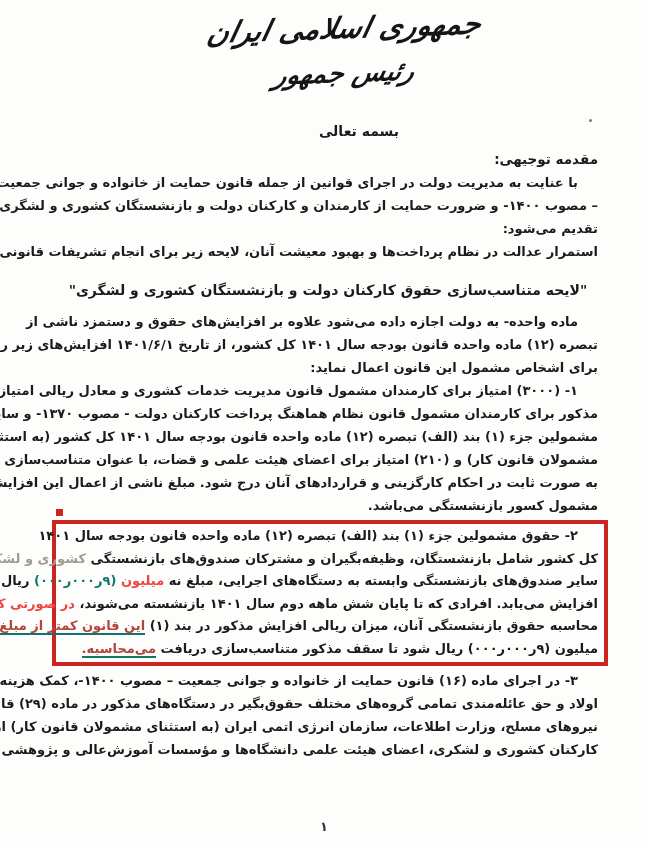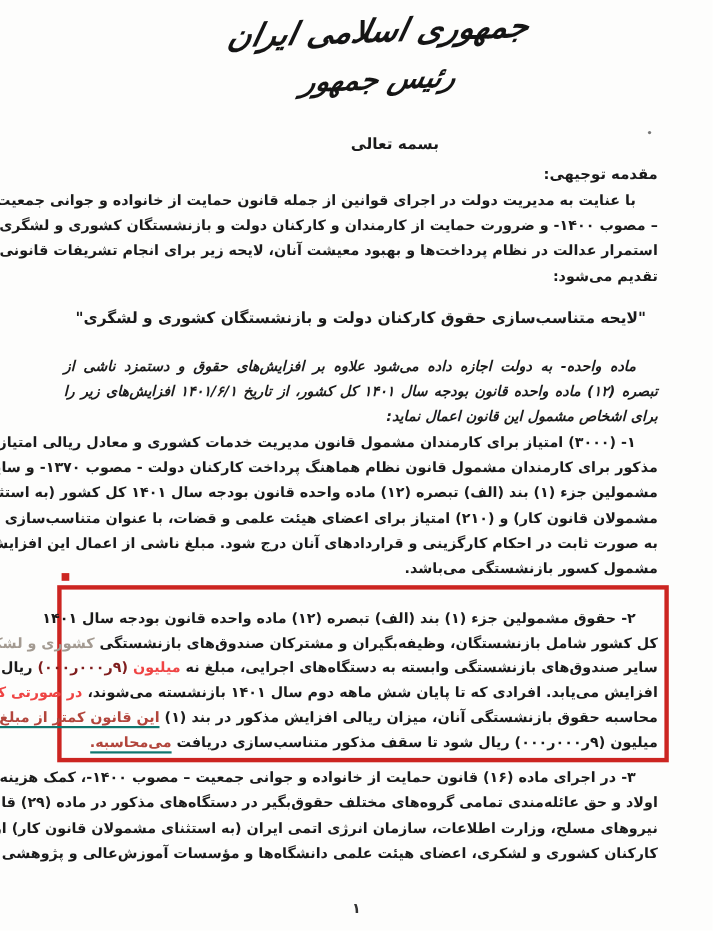--- a/index.html
+++ b/index.html
@@ -53,42 +53,42 @@
     white-space:nowrap;
   }
   .line.lastline{ text-align-last:right; }
   .indent{ padding-right:20px; box-sizing:border-box; }
   .bill-title{
     margin-top:16px;
     text-align:center;
     font-size:14px;
     font-weight:700;
   }
-  .sect{ margin-top:20px;font-style:italic; }
+  .sect{ margin-top:8px; }
   .lead-label{ font-weight:800; letter-spacing:.3px; }
   
   .redbox{
     position:relative;
     border:4px solid #cc2521;
     margin:3px -10px 3px -6px;
-    padding:16px 6px 2px 4px;
+    padding:1px 6px 2px 4px;
   }
   .redbox .line{ line-height:22.5px; }
   .red-dot{
     position:absolute;
     top:-15px; left:0px;
     width:7px;height:7px;
     background:#cc2521;
   }
   
   .seg-n{ color:#1b1b1b; }
   .seg-faded{ color:#a39a91; }
   .seg-red{ color:#ef4444; }
   .seg-redu{ color:#b2453c; border-bottom:2px solid #0f766e; }
-  .seg-redfade{ color:#7f1d1d; }
+  .seg-redfade{ color:#0f766e; }
   
   .page-number{
     position:absolute;
     bottom:12px; left:0; right:0;
     text-align:center;
     font-size:13px;
     font-weight:700;
     color:#333;
   }
   .speck{
@@ -110,22 +110,22 @@
   <div class="bismillah">بسمه تعالی</div>
 
   <div class="speck"></div>
 
   <div class="content">
 
     <div class="h-intro">مقدمه توجیهی:</div>
     <div>
       <div class="line indent">با عنایت به مدیریت دولت در اجرای قوانین از جمله قانون حمایت از خانواده و جوانی جمعیت</div>
       <div class="line">– مصوب ۱۴۰۰- و ضرورت حمایت از کارمندان و کارکنان دولت و بازنشستگان کشوری و لشگری و</div>
+      <div class="line lastline">تقدیم می‌شود:</div>
       <div class="line">استمرار عدالت در نظام پرداخت‌ها و بهبود معیشت آنان، لایحه زیر برای انجام تشریفات قانونی</div>
-      <div class="line lastline">تقدیم می‌شود:</div>
     </div>
 
     <div class="bill-title">"لایحه متناسب‌سازی حقوق کارکنان دولت و بازنشستگان کشوری و لشگری"</div>
 
     <div class="sect">
       <div class="line indent">
         <span class="lead-label">ماده واحده-</span><span class="seg-n"> به دولت اجازه داده می‌شود علاوه بر افزایش‌های حقوق و دستمزد ناشی از</span>
       </div>
       <div class="line">تبصره (۱۲) ماده واحده قانون بودجه سال ۱۴۰۱ کل کشور، از تاریخ ۱۴۰۱/۶/۱ افزایش‌های زیر را</div>
       <div class="line lastline">برای اشخاص مشمول این قانون اعمال نماید:</div>

